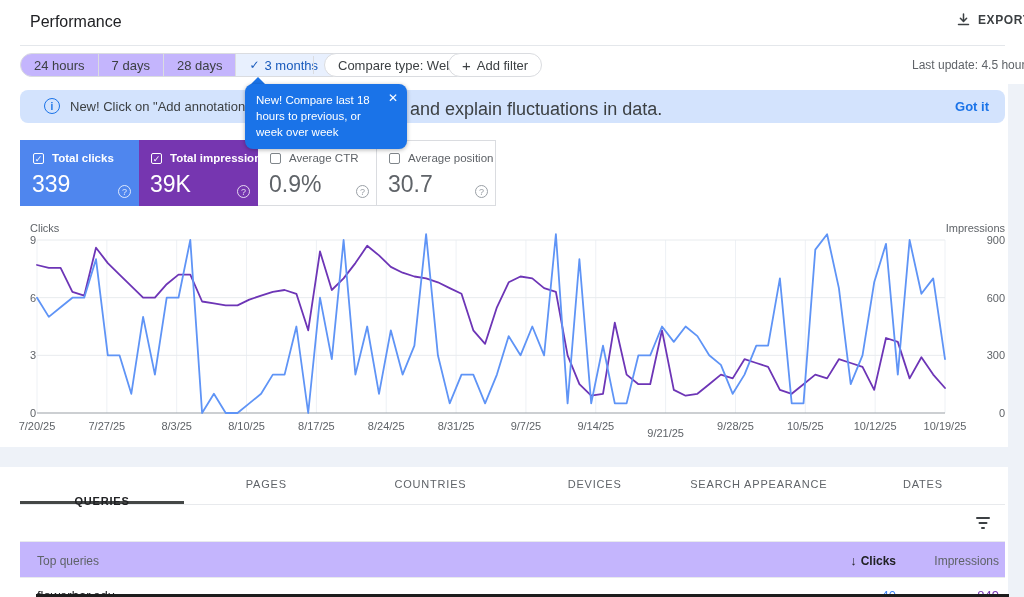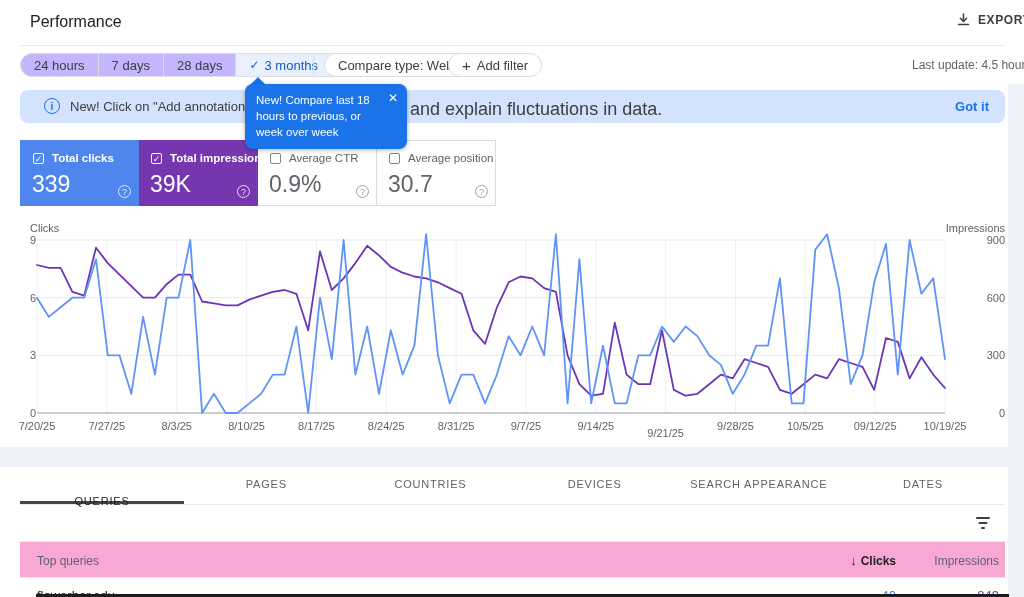--- a/index.html
+++ b/index.html
@@ -63,28 +63,28 @@
   .xlabels { position:absolute; left:37px; top:420px; width:908px; height:14px; }
   .xlabels span { position:absolute; transform:translateX(-50%); font-size:11px; color:#5f6368; white-space:nowrap; }
 
   
   .gray-band { position:absolute; left:0; top:447px; width:1024px; height:20px; background:#eef2f8; }
   .right-strip { position:absolute; left:1008px; top:84px; width:16px; height:513px; background:#eef2f8; }
 
   .table-card { position:absolute; left:20px; top:467px; width:985px; height:130px; background:#fff; border-radius:8px 8px 0 0; overflow:hidden; }
   .tabs { display:flex; height:38px; border-bottom:1px solid #e8eaed; }
   .tab { flex:1; display:flex; align-items:center; justify-content:center; font-size:11px; letter-spacing:.8px; color:#5f6368; cursor:pointer; border-bottom:3px solid transparent; }
-  .tab.active { color:#202124; font-weight:400; border-bottom-color:#444746;margin-top:33px; }
+  .tab.active { color:#202124; font-weight:700; border-bottom-color:#444746;margin-top:33px; }
   .filter-row { position:relative; height:37px; border-bottom:1px solid #e8eaed; }
   .funnel-icon { position:absolute; right:14px; top:11px; width:16px; height:14px; cursor:pointer; }
   .funnel-icon i { position:absolute; left:50%; transform:translateX(-50%); background:#3c4043; height:2px; border-radius:1px; display:block; }
   .funnel-icon i:nth-child(1){ top:1px; width:14px; }
   .funnel-icon i:nth-child(2){ top:6px; width:9px; }
   .funnel-icon i:nth-child(3){ top:11px; width:4px; }
-  .thead-row { position:relative; height:36px; background:#f9a8d4; border-bottom:1px solid #e8eaed; }
+  .thead-row { position:relative; height:36px; background:#c4b5fd; border-bottom:1px solid #e8eaed; }
   .th-query { position:absolute; left:17px; top:12px; font-size:12px; color:#5f6368; }
   .th-clicks { position:absolute; right:109px; top:11px; font-size:12px; font-weight:700; color:#202124; }
   .th-clicks .sort-arrow { font-weight:400; margin-right:4px; font-size:13px; }
   .th-impr { position:absolute; right:6px; top:12px; font-size:12px; color:#5f6368; }
   .trow { position:relative; height:40px; }
   .td-query { position:absolute; left:17px; top:10px; font-size:13px; color:#202124; }
   .td-clicks { position:absolute; right:109px; top:10px; font-size:13px; color:#4285f4; }
   .td-impr { position:absolute; right:6px; top:10px; font-size:13px; color:#7636b0; }
 
   .bottom-edge { position:absolute; left:36px; top:594px; width:973px; height:3px; background:#1c1c1c; }
@@ -207,21 +207,21 @@
       <span style="left: 139.692px;">8/3/25</span>
       <span style="left: 209.538px;">8/10/25</span>
       <span style="left: 279.385px;">8/17/25</span>
       <span style="left: 349.231px;">8/24/25</span>
       <span style="left: 419.077px;">8/31/25</span>
       <span style="left: 488.923px;">9/7/25</span>
       <span style="left: 558.769px;">9/14/25</span>
       <span style="left: 628.615px; margin-top: 7px;">9/21/25</span>
       <span style="left: 698.462px;">9/28/25</span>
       <span style="left: 768.308px;">10/5/25</span>
-      <span style="left: 838.154px;">09/12/25</span>
+      <span style="left: 838.154px;">10/12/25</span>
       <span style="left: 908px;">10/19/25</span>
     </div>
 
   <div class="gray-band"></div>
   <div class="right-strip"></div>
 
   <div class="table-card">
     <div class="tabs">
       <div class="tab active">QUERIES</div>
       <div class="tab">PAGES</div>

